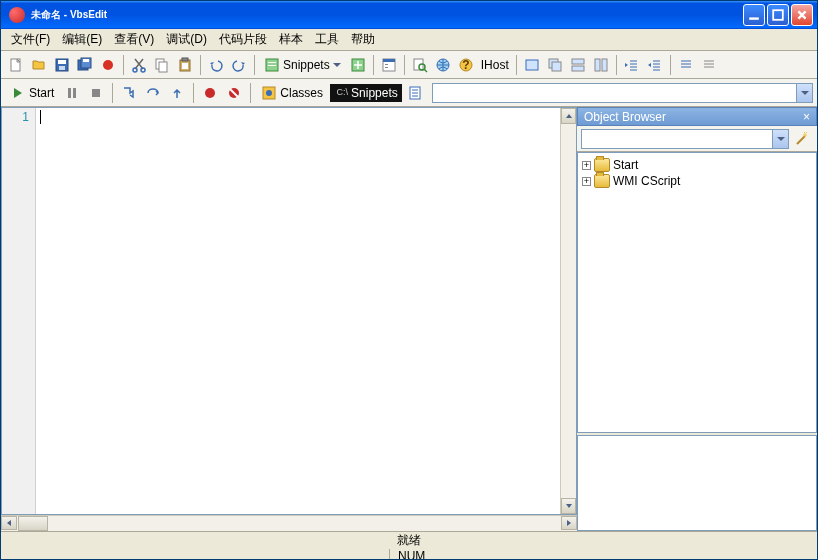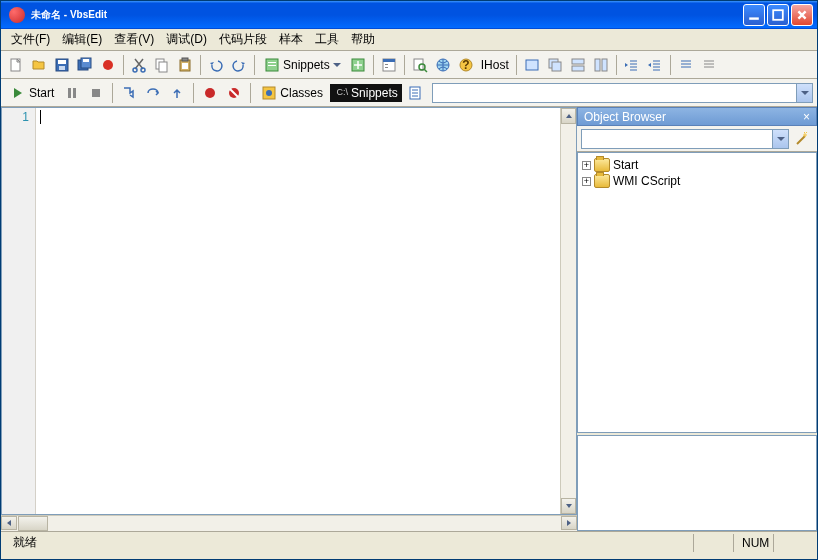--- a/index.html
+++ b/index.html
@@ -41,21 +41,21 @@
 .panel-combo { flex: 1; height: 20px; background: white; border: 1px solid #7f9db9; display: flex; }
 .tree-area { flex: 1; background: white; border: 1px solid #7f9db9; padding: 4px 2px; overflow: auto; }
 .tree-node { display: flex; align-items: center; gap: 3px; padding: 1px 2px; cursor: pointer; }
 .tree-expander { width: 9px; height: 9px; border: 1px solid #888; background: white; display: flex; align-items: center; justify-content: center; font-size: 9px; line-height: 1; }
 .tree-icon { width: 16px; height: 14px; background: linear-gradient(to bottom, #fce89b, #e8ba3b); border: 1px solid #b38a2a; border-radius: 2px; position: relative; }
 .tree-icon::before { content: ""; position: absolute; left: 1px; top: -3px; width: 6px; height: 3px; background: #e8ba3b; border: 1px solid #b38a2a; border-bottom: none; border-radius: 1px 1px 0 0; }
 .detail-panel { height: 96px; background: white; border: 1px solid #7f9db9; margin-top: 2px; }
 .hscroll-bar { height: 16px; background: #f2f0e8; display: flex; border-top: 1px solid #cdcabb; }
 .hscroll-bar .scroll-arrow { width: 16px; height: 14px; }
 .hscroll-thumb { width: 30px; background: linear-gradient(to bottom, #f3f2ec, #d8d5c7); border: 1px solid #b8b4a3; margin: 0 1px; }
-.statusbar { height: 22px; background: #ece9d8; border-top: 1px solid #aca899; display: flex; align-items: center; padding: 0 4px; }
+.statusbar { height: 22px; background: #ece9d8; border-top: 1px solid #aca899; display: flex; align-items: center; padding: 0 4px; flex-direction: column; }
 .status-cell { padding: 0 8px; border-left: 1px solid #aca899; height: 18px; display: flex; align-items: center; }
 .status-cell:first-child { border-left: none; flex: 1; }
 .arrow-down { width: 0; height: 0; border-left: 4px solid transparent; border-right: 4px solid transparent; border-top: 4px solid #4d6185; }
 .ico { width: 16px; height: 16px; display: block; }
 </style>
 </head>
 <body>
 
 <div class="titlebar">
   <div class="app-icon"></div>

